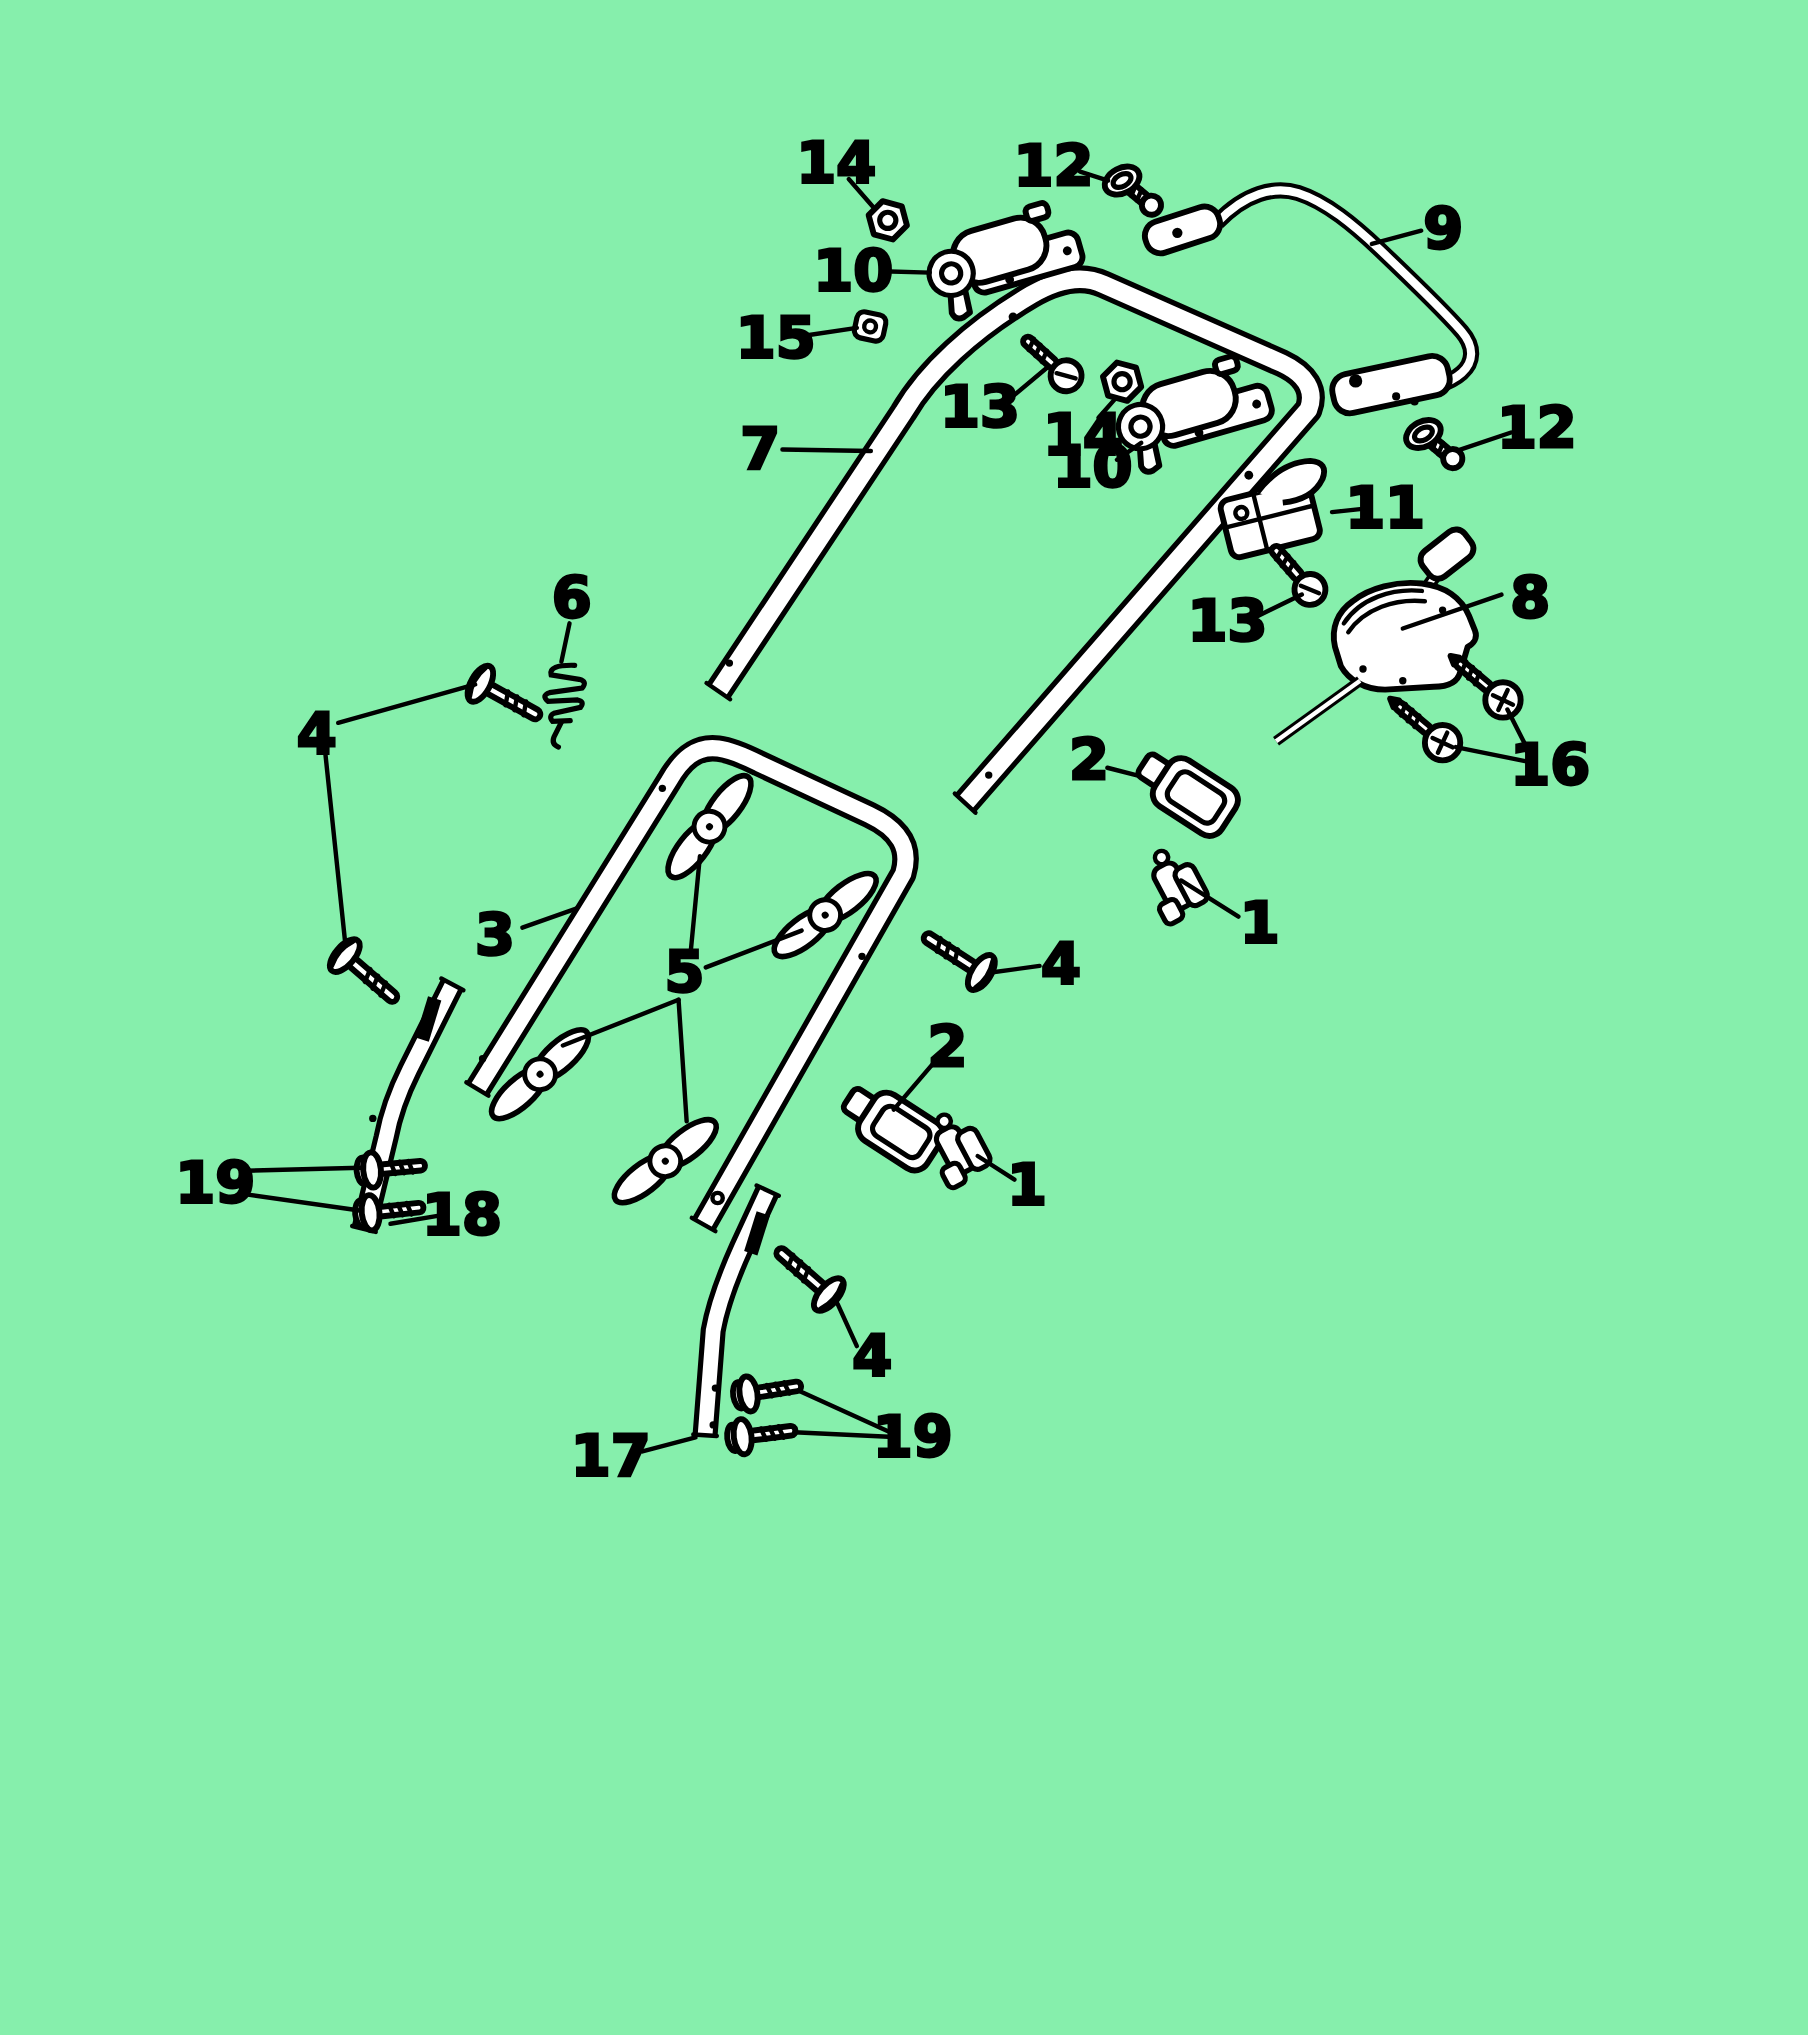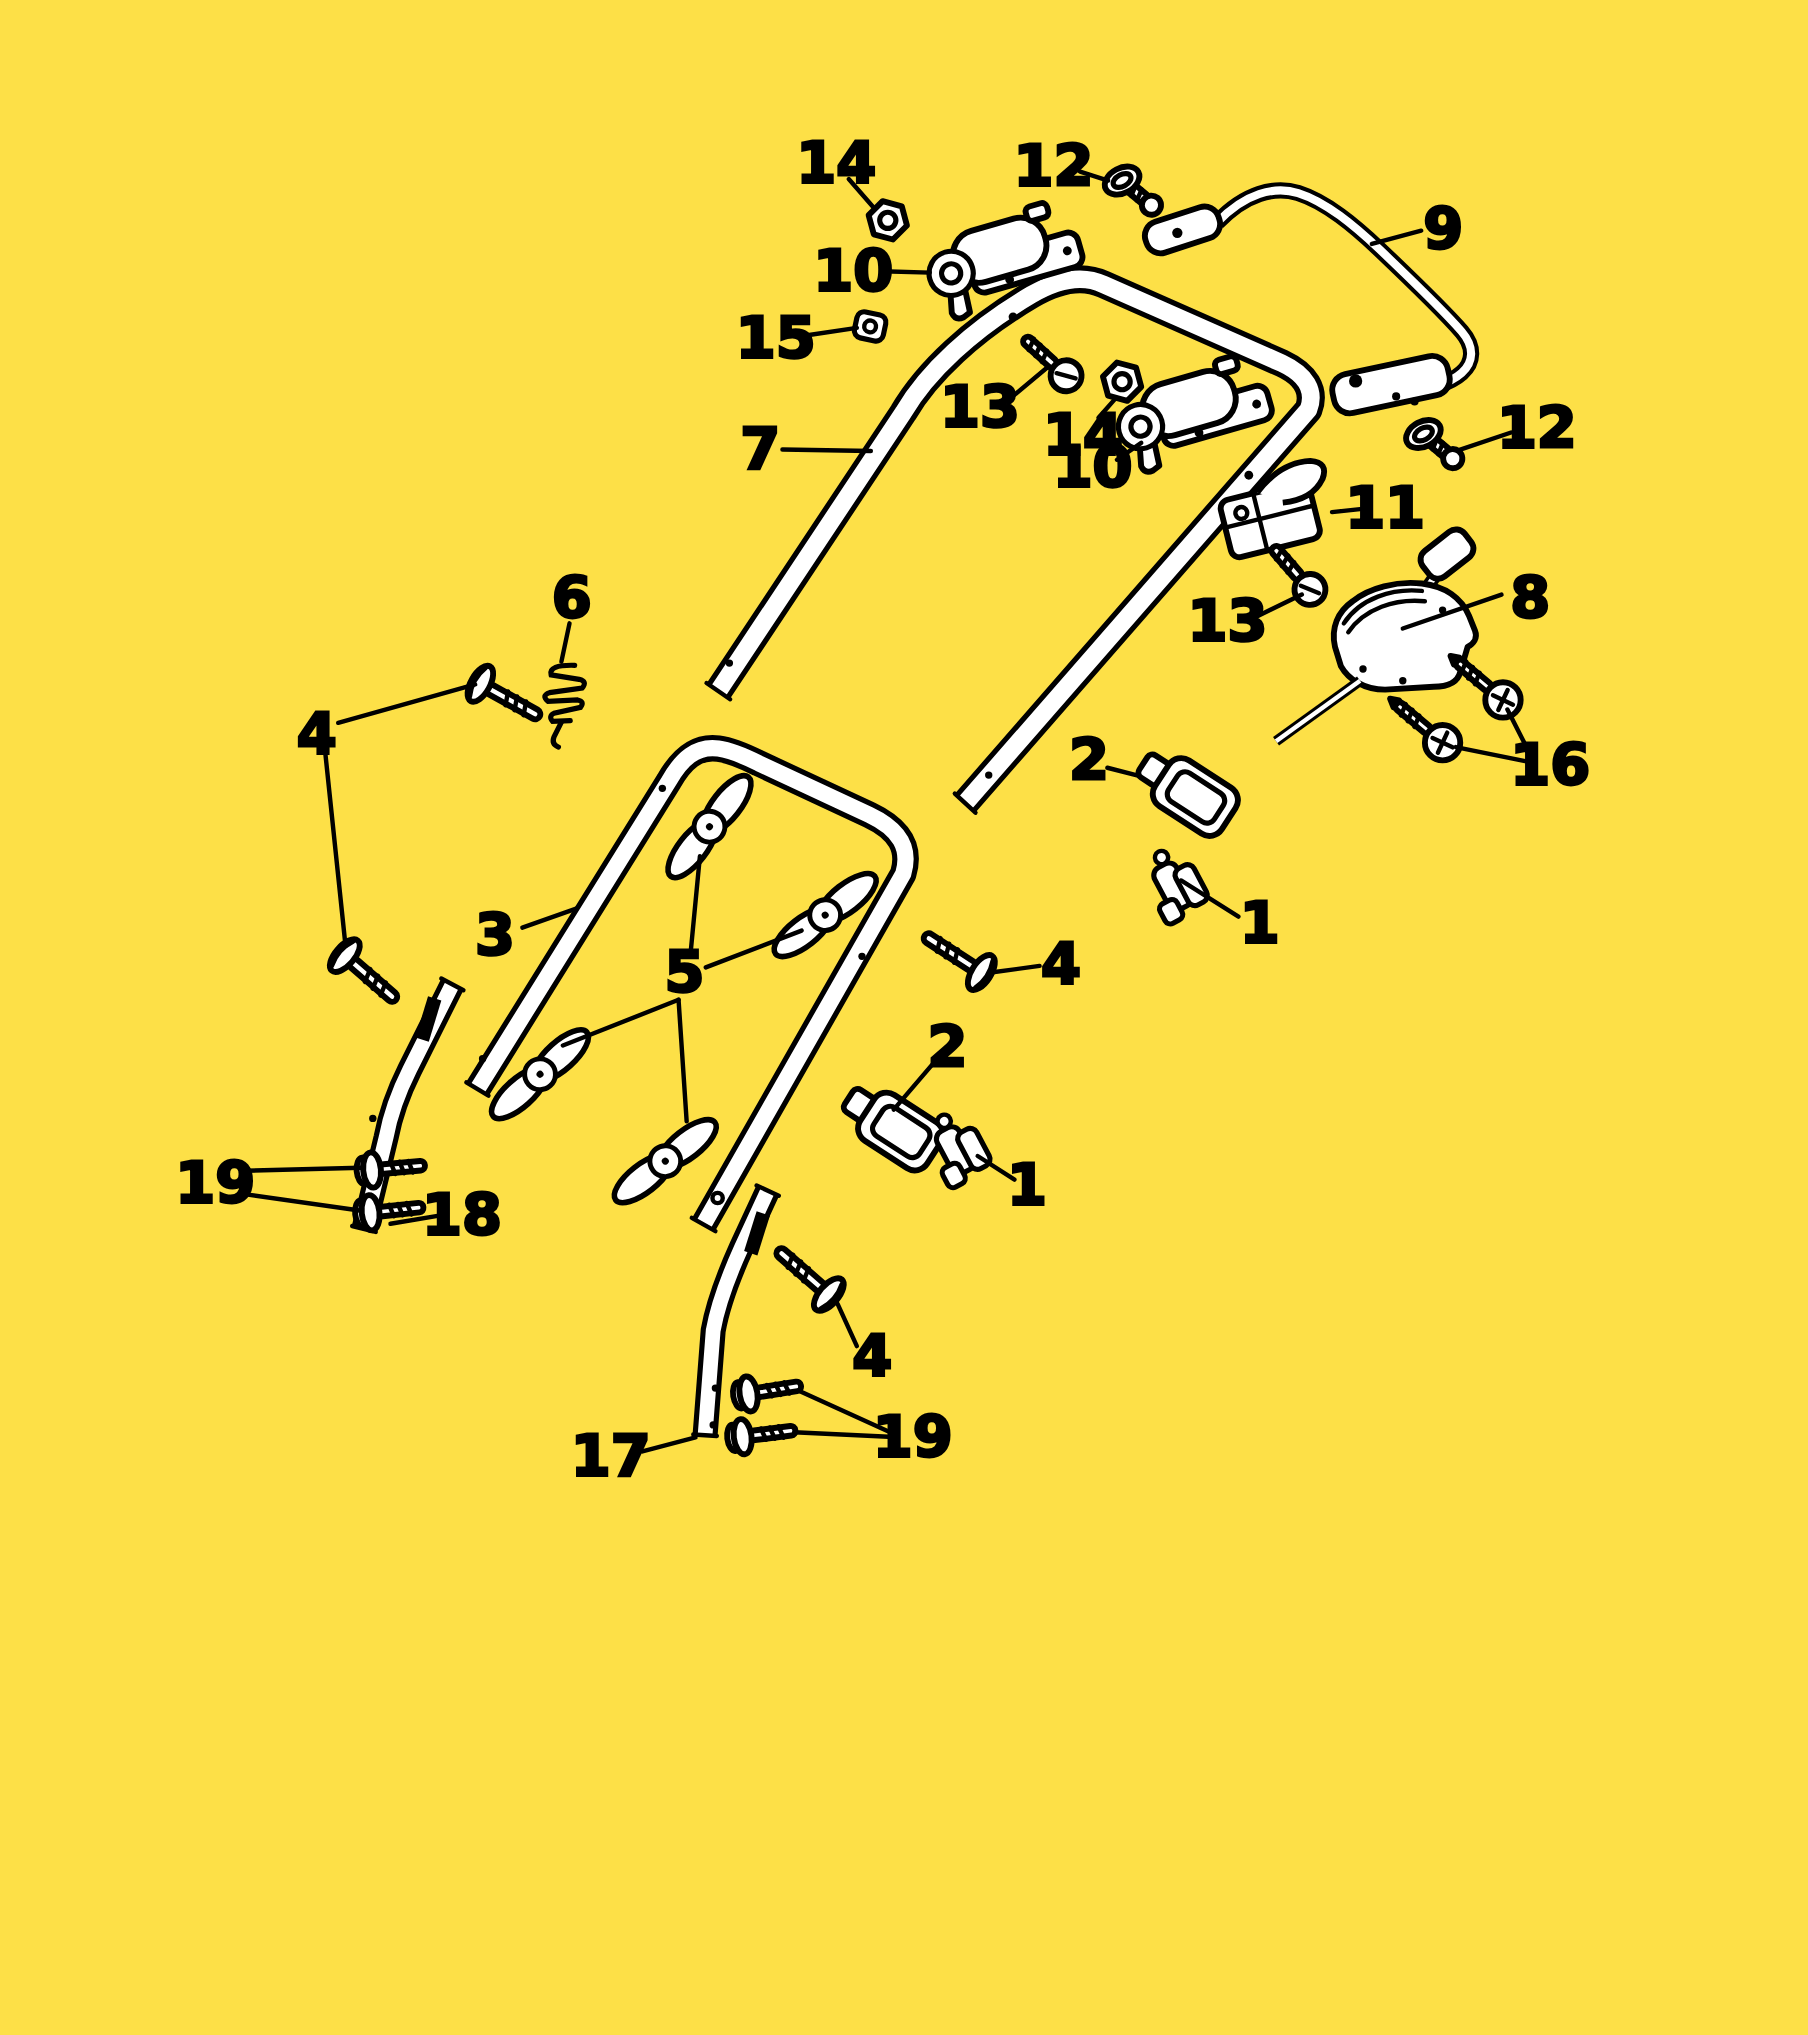--- a/index.html
+++ b/index.html
@@ -1,16 +1,16 @@
 <!DOCTYPE html>
 <html style="font-size:11.8px"><head>
 <meta charset="utf-8">
 <style>
   html,body{margin:0;padding:0;background:#ffffff;}
-  .page{width:1808px;height:2035px;position:relative;background:#fde047;}
+  .page{width:1808px;height:2035px;position:relative;background:#86efac;}
   svg{display:block;}
   .tube-b{fill:none;stroke:#000;stroke-linejoin:round;}
   .tube-w{fill:none;stroke:#fff;stroke-linejoin:round;}
   .part{fill:#ffffff;stroke:#000000;stroke-width:8;stroke-linejoin:round;}
   .thin{fill:none;stroke:#000;stroke-width:6;stroke-linecap:round;}
   .leader{stroke:#000;stroke-width:6;stroke-linecap:round;}
   .hole{fill:#000;stroke:none;}
   .ring{fill:#fff;stroke:#000;stroke-width:7;}
   .slot{fill:#000;stroke:none;}
   .lbl{font-family:"DejaVu Sans","Liberation Sans",sans-serif;font-weight:bold;font-size:78px;fill:#000;stroke:#000;stroke-width:4;paint-order:stroke;text-anchor:middle;}

